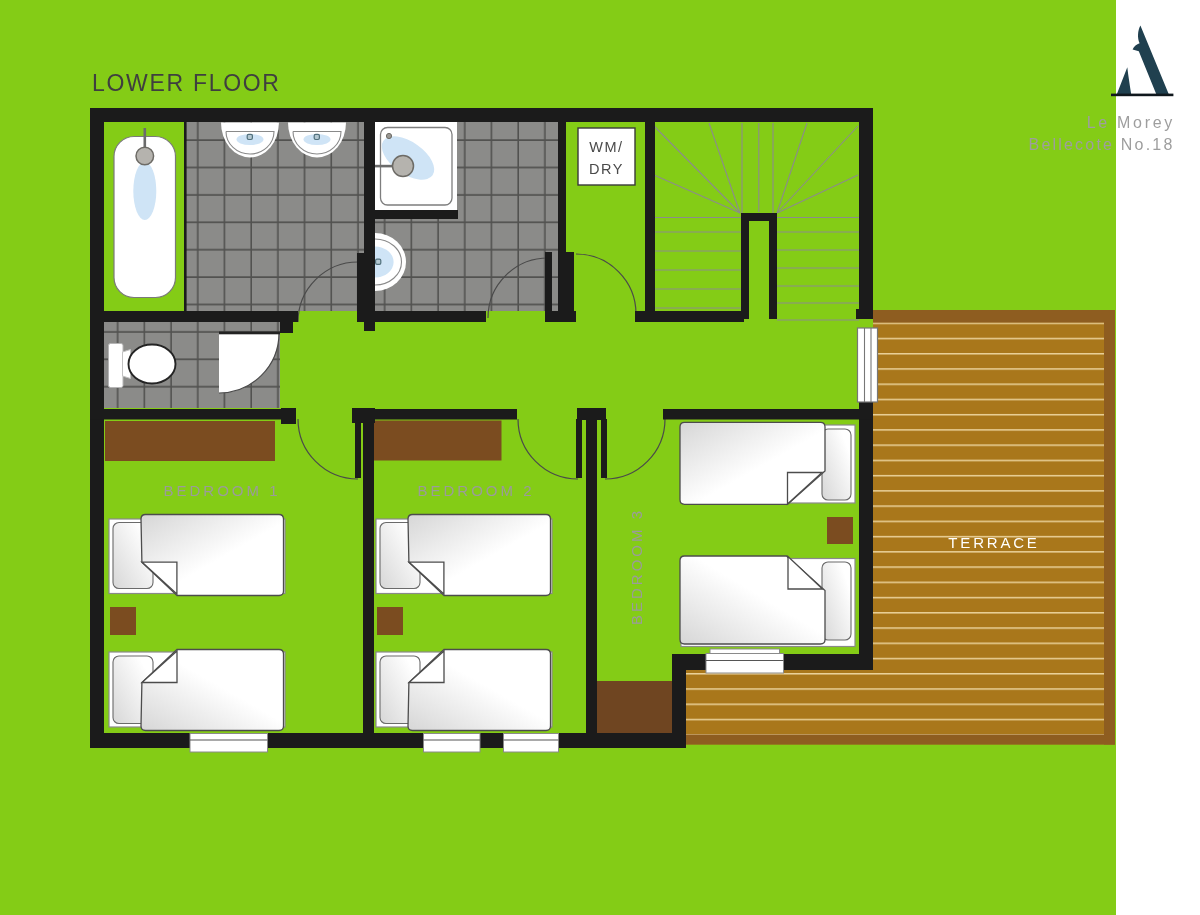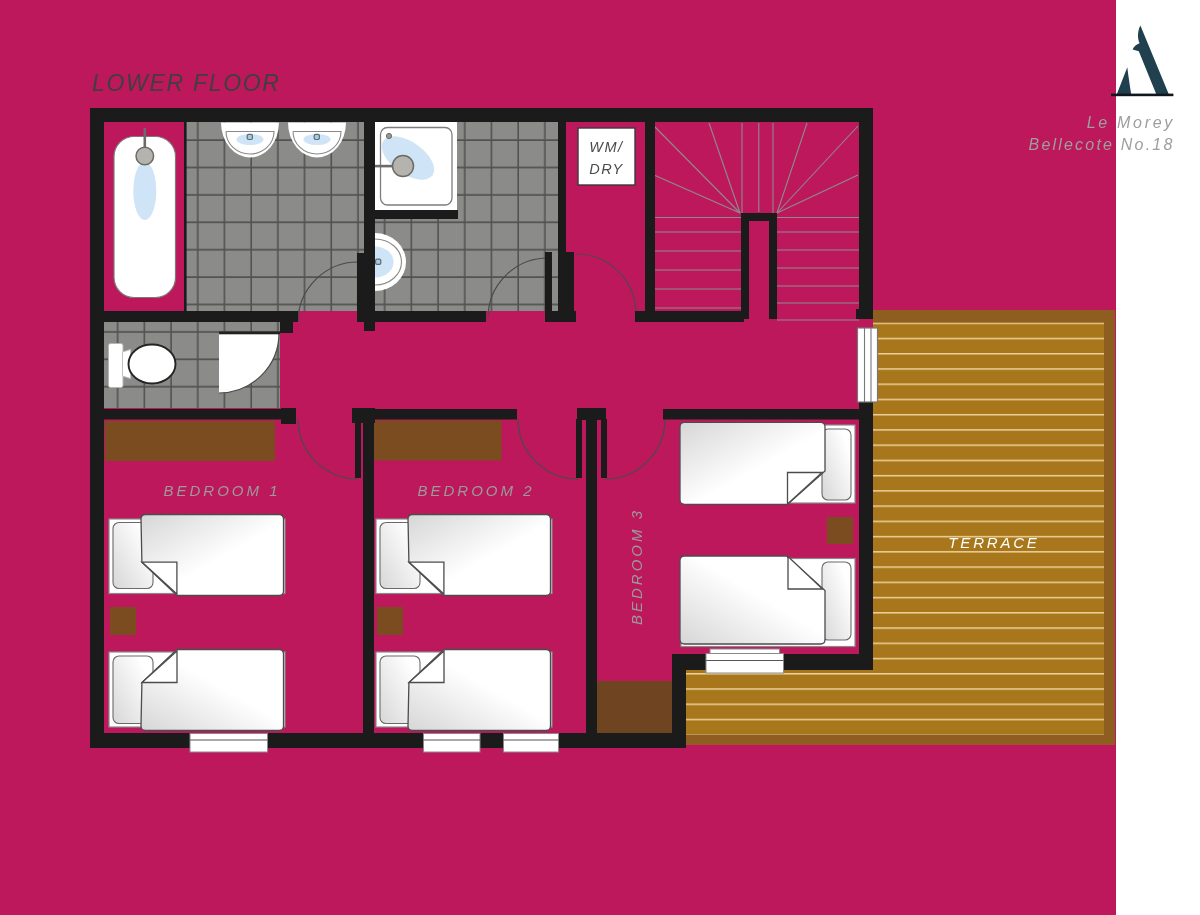--- a/index.html
+++ b/index.html
@@ -1,16 +1,16 @@
 <!DOCTYPE html>
 <html><head>
 <meta charset="utf-8">
 <style>
   html,body{margin:0;padding:0;background:#ffffff;}
-  .page{position:relative;width:1116px;height:915px;background:#be185d;font-family:"Liberation Sans", sans-serif;font-style:italic;}
+  .page{position:relative;width:1116px;height:915px;background:#84cc16;font-family:"Liberation Sans", sans-serif;}
   svg{display:block;}
 </style>
 </head>
 <body>
 <div class="page">
 <svg width="1200" height="915" viewBox="0 0 1200 915">
 <defs>
   <pattern id="tile" patternUnits="userSpaceOnUse" x="171.9" y="113.6" width="26.7" height="27.4">
     <rect width="26.7" height="27.4" fill="#8b8b89"></rect>
     <path d="M26.0,0 V27.4 M0,26.6 H26.7" stroke="#525250" stroke-width="1.8" fill="none"></path>

